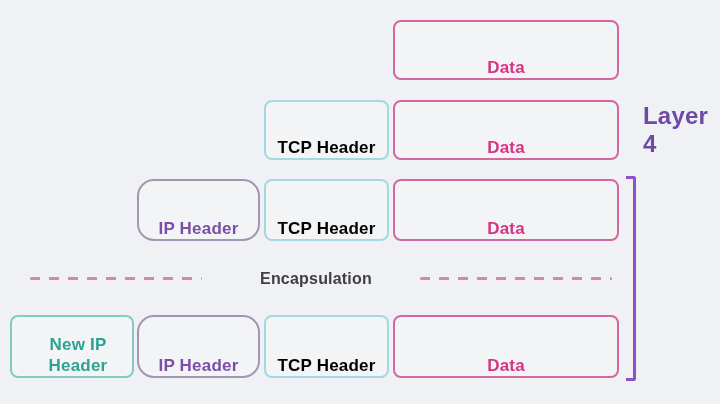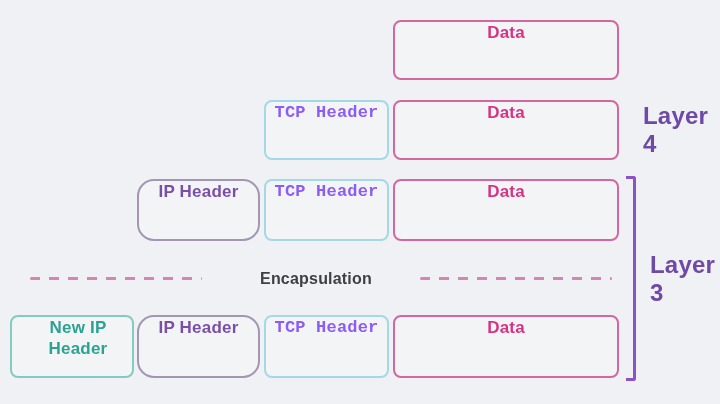--- a/index.html
+++ b/index.html
@@ -8,32 +8,32 @@
     background:#eff1f4;
     font-family:"Liberation Sans","DejaVu Sans",sans-serif;
     overflow:hidden;
     position:relative;
   }
   .canvas{position:absolute;inset:0;width:720px;height:404px;}
 
   .box{
     position:absolute;
     box-sizing:border-box;
-    display:flex;align-items:flex-start;justify-content:center;
+    display:flex;align-items:flex-end;justify-content:center;
     text-align:center;
     background:#f3f4f6;
     border:2px solid;
     border-radius:8px;
     font-weight:700;
     font-size:17px;
     line-height:1.25;
     letter-spacing:.2px;
   }
   .box.pink   {border-color:#d4679f;color:#d63384;}
-  .box.cyan   {border-color:#a5d8e6;color:#8b5cf6;font-family:Liberation Mono, monospace;}
+  .box.cyan   {border-color:#a5d8e6;color:#000000;}
   .box.purple {border-color:#a396b2;color:#7a4fa8;}
   .box.teal   {border-color:#83cbc1;color:#2aa391;padding-left:12px;}
 
   
   .c-newip{left:10px;width:124px;}
   .c-ip   {left:137px;width:123px;border-radius:17px;}
   .c-tcp  {left:264px;width:125px;}
   .c-data {left:393px;width:226px;}
 
   .r1{top:20px;height:60px;}
@@ -128,15 +128,14 @@
     <span>IP Header</span>
   </div>
   <div class="box cyan c-tcp r4">
     <span>TCP Header</span>
   </div>
   <div class="box pink c-data r4">
     <span>Data</span>
   </div>
 
   <div class="bracket"></div>
-  <div class="layer-label layer3-label">Layer 3</div>
 
 </div>
 
 </body></html>

